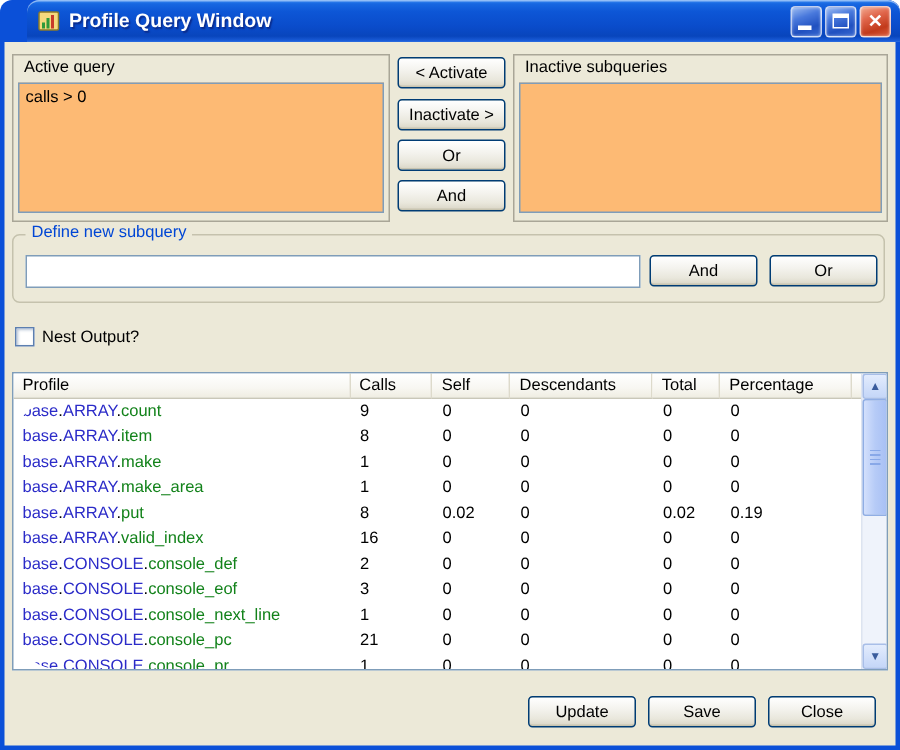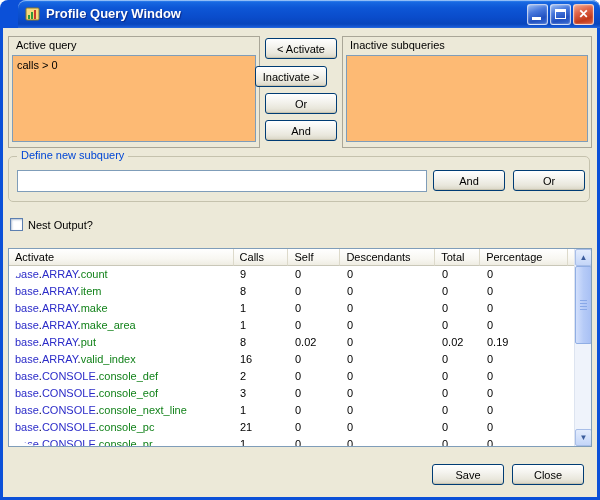--- a/index.html
+++ b/index.html
@@ -144,21 +144,21 @@
   <div class="client">
 
     <div class="frame" style="left:5px; top:8px; width:252px; height:112px;">
       <div class="frame-label">Active query</div>
       <div class="whitebox">
         <div class="list-item">calls &gt; 0</div>
       </div>
     </div>
 
     <button class="xp-btn" style="left:262px; top:10px;">&lt; Activate</button>
-    <button class="xp-btn" style="left:252px; top:38px;">Inactivate &gt;</button>
+    <button class="xp-btn" style="left:262px; top:38px;">Inactivate &gt;</button>
     <button class="xp-btn" style="left:262px; top:65px;">Or</button>
     <button class="xp-btn" style="left:262px; top:92px;">And</button>
 
     <div class="frame" style="left:339px; top:8px; width:250px; height:112px;">
       <div class="frame-label">Inactive subqueries</div>
       <div class="whitebox"></div>
     </div>
 
     <div class="groupbox" style="left:5px; top:128px; width:582px; height:46px;">
       <div class="group-caption">Define new subquery</div>
@@ -167,21 +167,21 @@
       <button class="xp-btn" style="left:504px; top:13px;">Or</button>
     </div>
 
     <div class="check-row" style="left:7px; top:190px;">
       <div class="checkbox"></div>
       <span>Nest Output?</span>
     </div>
 
     <div class="table">
       <div class="thead">
-        <div class="hcell col-fn">Activate</div>
+        <div class="hcell col-fn">Profile</div>
         <div class="hcell col-calls">Calls</div>
         <div class="hcell col-self">Self</div>
         <div class="hcell col-desc">Descendants</div>
         <div class="hcell col-total">Total</div>
         <div class="hcell col-pct">Percentage</div>
         <div class="hcell hfill"></div>
       </div>
       <div class="tbody">
           <div class="trow">
             <div class="tcell col-fn"><span style="color: rgb(43, 43, 200);">base</span><span style="color: rgb(0, 0, 0);">.</span><span style="color: rgb(43, 43, 200);">ARRAY</span><span style="color: rgb(0, 0, 0);">.</span><span style="color: rgb(18, 130, 26);">count</span></div>
@@ -274,17 +274,18 @@
         </div>
       <div class="vscroll">
         <div class="sb-btn sb-up">▲</div>
         <div class="sb-thumb">
             <span class="sb-grip"></span>
           </div>
         <div class="sb-btn sb-down">▼</div>
       </div>
     </div>
 
+    <button class="xp-btn" style="left:349px; top:436px;">Update</button>
     <button class="xp-btn" style="left:429px; top:436px;">Save</button>
     <button class="xp-btn" style="left:509px; top:436px;">Close</button>
 
   </div>
 </div>
 
 </body></html>

